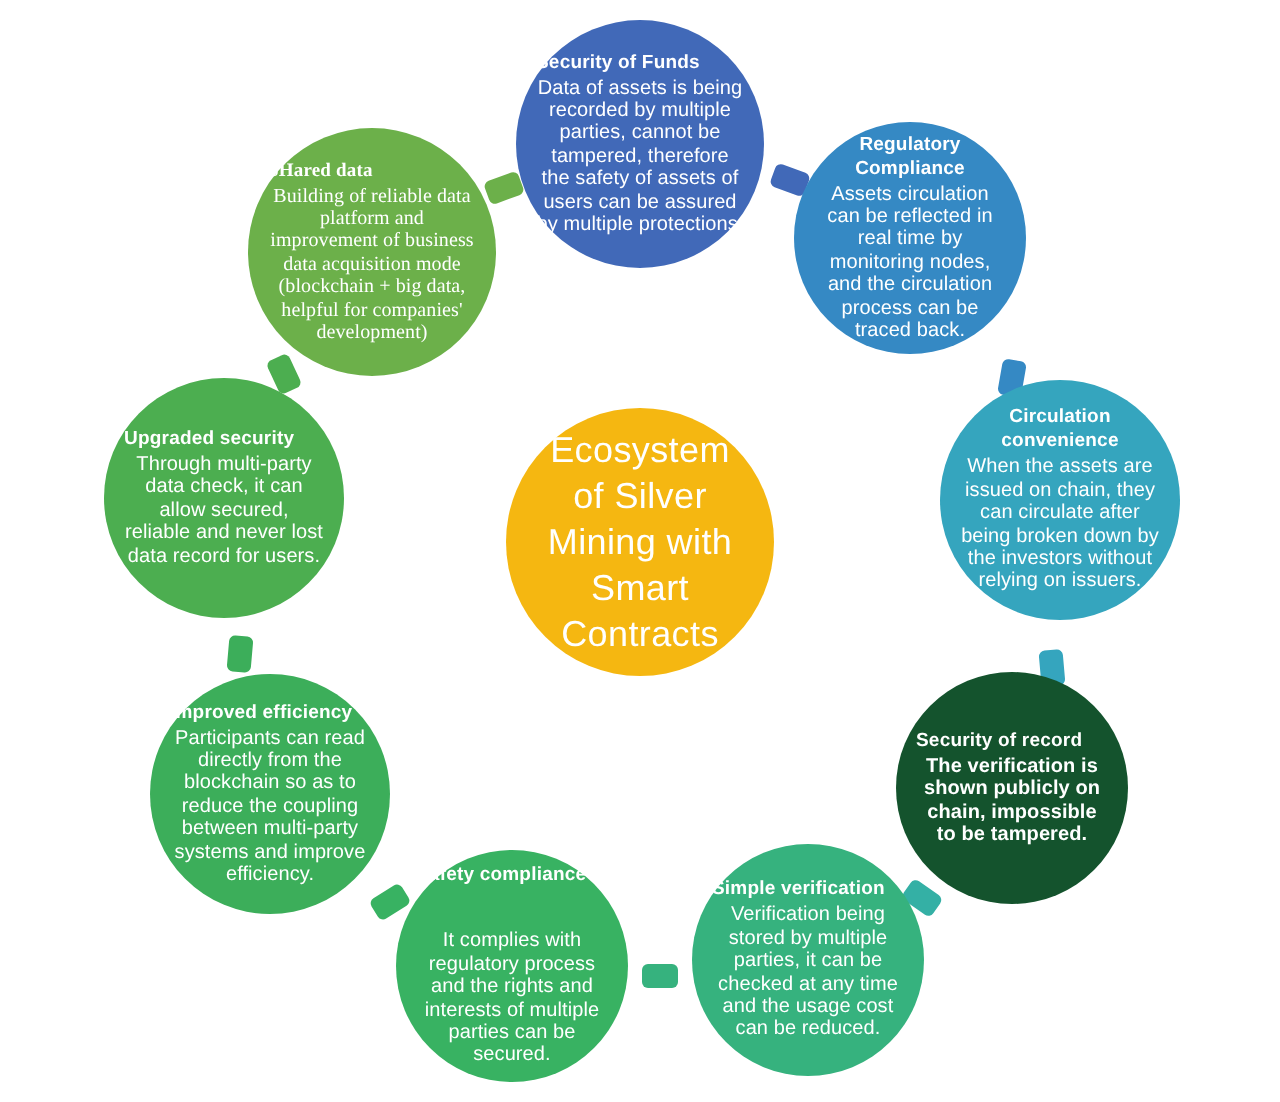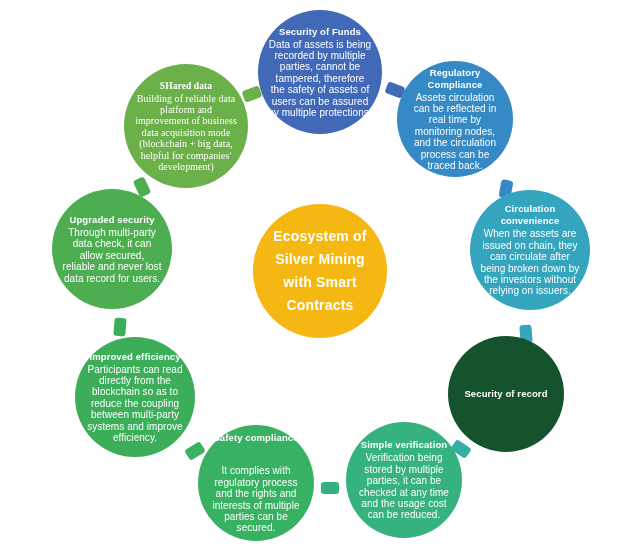--- a/index.html
+++ b/index.html
@@ -17,21 +17,21 @@
     position:absolute;
     border-radius:3px;
     transform-origin:50% 50%;
   }
   .node{
     position:absolute;
     border-radius:50%;
     color:#ffffff;
     display:flex;
     flex-direction:column;
-    align-items:center;
+    align-items:flex-start;
     justify-content:center;
     text-align:center;
     box-sizing:border-box;
     padding:6px 10px;
   }
   .node .n-title{
     font-weight:bold;
     font-size:9.5px;
     line-height:12px;
     margin-bottom:1px;
@@ -47,22 +47,22 @@
     position:absolute;
     border-radius:50%;
     background:#F5B711;
     color:#ffffff;
     display:flex;
     align-items:center;
     justify-content:center;
     text-align:center;
   }
   .center-node .c-title{
-    font-weight:bold;
-    font-size:14px;
+    font-weight:normal;
+    font-size:18px;
     line-height:23px;
     padding:0 18px;
     letter-spacing:.2px;
   }
 </style>
 </head>
 <body>
 
 <div id="diagram">
   <div id="connector-layer">
@@ -84,20 +84,21 @@
       <div class="node" style="left: 397px; top: 61px; width: 116px; height: 116px; background: rgb(53, 137, 196);">
         <div class="n-title">Regulatory Compliance</div>
         <div class="n-body">Assets circulation can be reflected in real time by monitoring nodes, and the circulation process can be traced back.</div>
       </div>
       <div class="node" style="left: 470px; top: 190px; width: 120px; height: 120px; background: rgb(53, 165, 190);">
         <div class="n-title">Circulation convenience</div>
         <div class="n-body">When the assets are issued on chain, they can circulate after being broken down by the investors without relying on issuers.</div>
       </div>
       <div class="node bold-body" style="left: 448px; top: 336px; width: 116px; height: 116px; background: #14532d;">
         <div class="n-title">Security of record</div>
+        <div class="n-body">The verification is shown publicly on chain, impossible to be tampered.</div>
       </div>
       <div class="node" style="left: 346px; top: 422px; width: 116px; height: 116px; background: rgb(54, 178, 126);">
         <div class="n-title">Simple verification</div>
         <div class="n-body">Verification being stored by multiple parties, it can be checked at any time and the usage cost can be reduced.</div>
       </div>
       <div class="node" style="left: 198px; top: 425px; width: 116px; height: 116px; background: rgb(56, 178, 98); gap: 20px;">
         <div class="n-title">Safety compliance</div>
         <div class="n-body">It complies with regulatory process and the rights and interests of multiple parties can be secured.</div>
       </div>
       <div class="node" style="left: 75px; top: 337px; width: 120px; height: 120px; background: rgb(60, 174, 90);">

